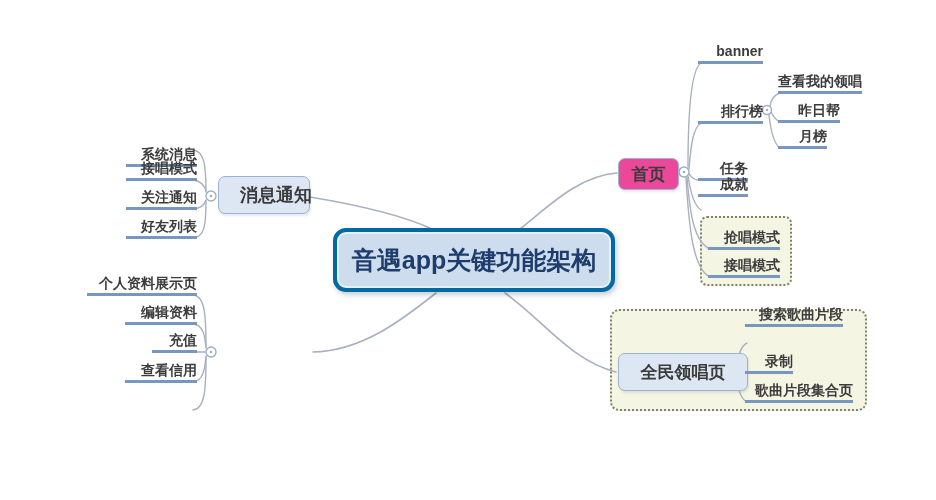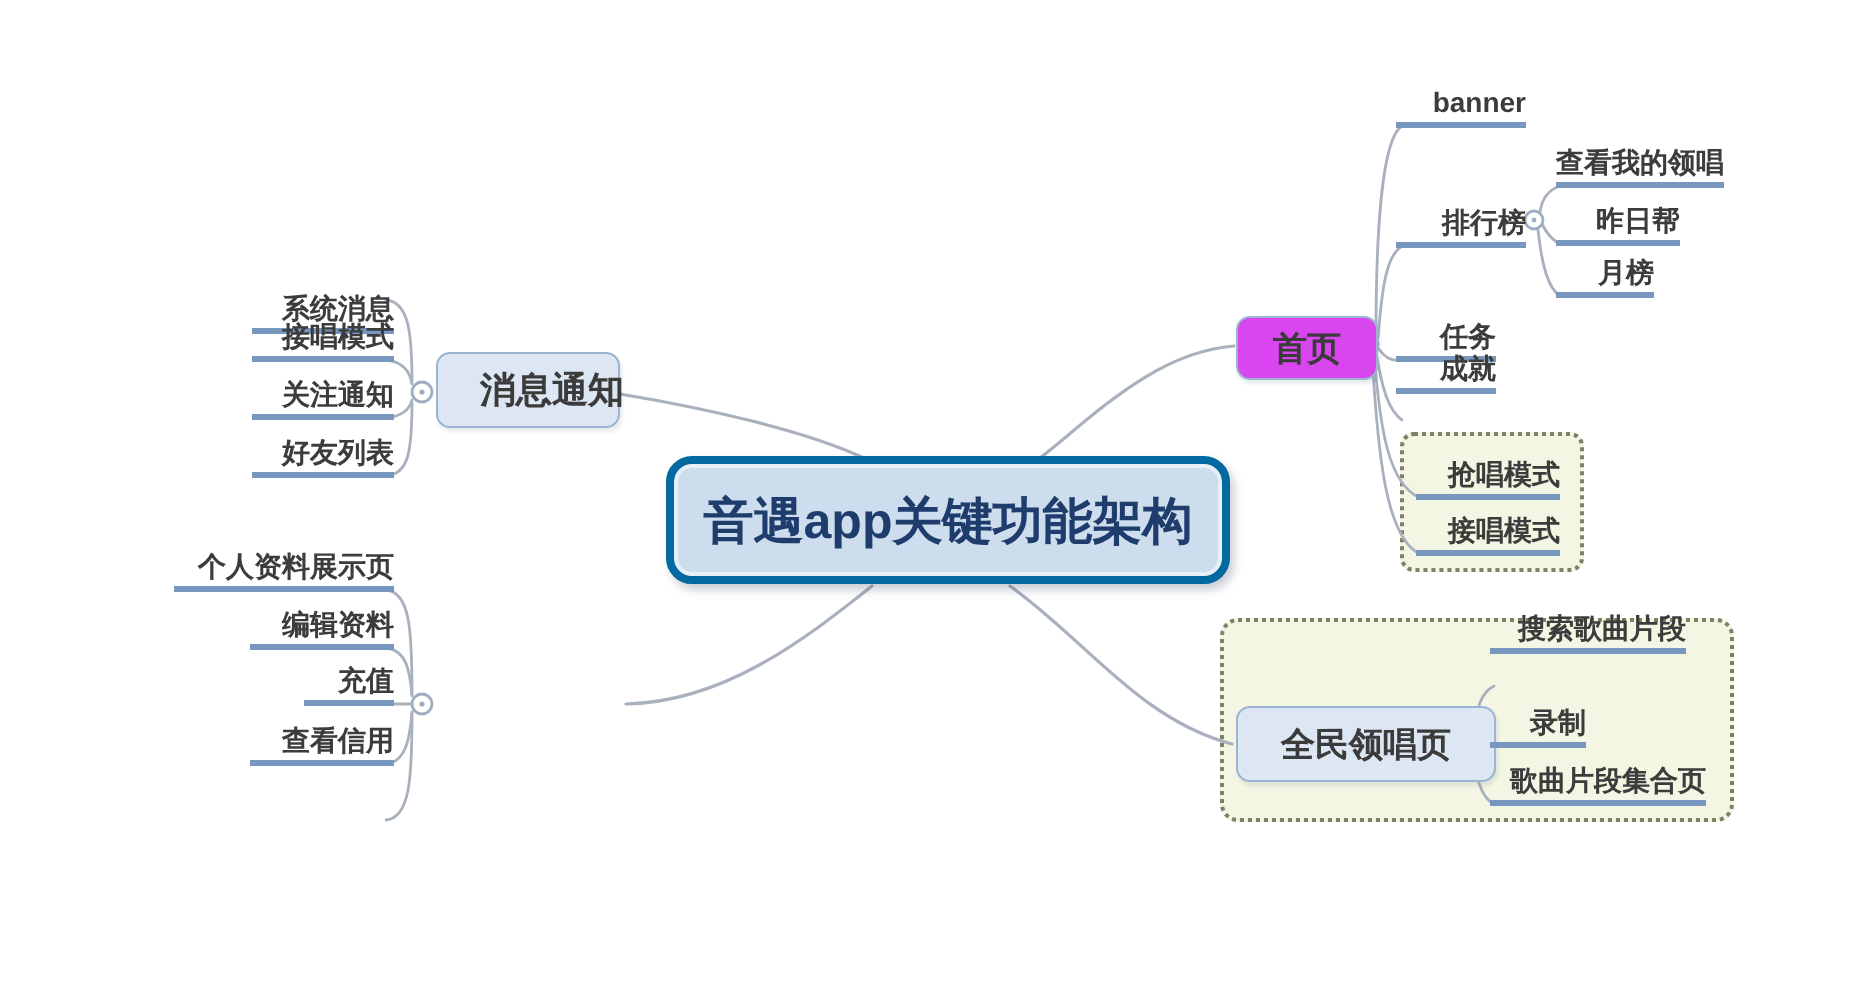--- a/index.html
+++ b/index.html
@@ -93,21 +93,21 @@
       <g>
         <circle cx="734" cy="372" r="5" fill="#ffffff" stroke="#9dadc2" stroke-width="1.4"></circle>
         <circle cx="734" cy="372" r="1.3" fill="#9dadc2"></circle>
       </g>
     </g>
   </svg>
 
   <div class="node node-central" style="left:333px;top:228px;width:282px;height:64px;">音遇app关键功能架构</div>
 
   <div class="node" style="left:218px;top:176px;width:92px;height:38px;font-size:18px;padding-left:24px;">消息通知</div>
-  <div class="node" style="left:618px;top:158px;width:71px;height:32px;font-size:17px;background:#d946ef;">首页</div>
+  <div class="node" style="left:618px;top:158px;width:61px;height:32px;font-size:17px;background:#ec4899;">首页</div>
   <div class="node" style="left:618px;top:353px;width:130px;height:38px;font-size:17px;">全民领唱页</div>
 
   <div class="leaf" style="left:126px;top:130px;width:71px;margin-top:16px;">系统消息</div>
   <div class="leaf" style="left:126px;top:160px;width:71px;">接唱模式</div>
   <div class="leaf" style="left:126px;top:189px;width:71px;">关注通知</div>
   <div class="leaf" style="left:126px;top:218px;width:71px;">好友列表</div>
 
   <div class="leaf" style="left:87px;top:275px;width:110px;">个人资料展示页</div>
   <div class="leaf" style="left:125px;top:304px;width:72px;">编辑资料</div>
   <div class="leaf" style="left:152px;top:332px;width:45px;">充值</div>

